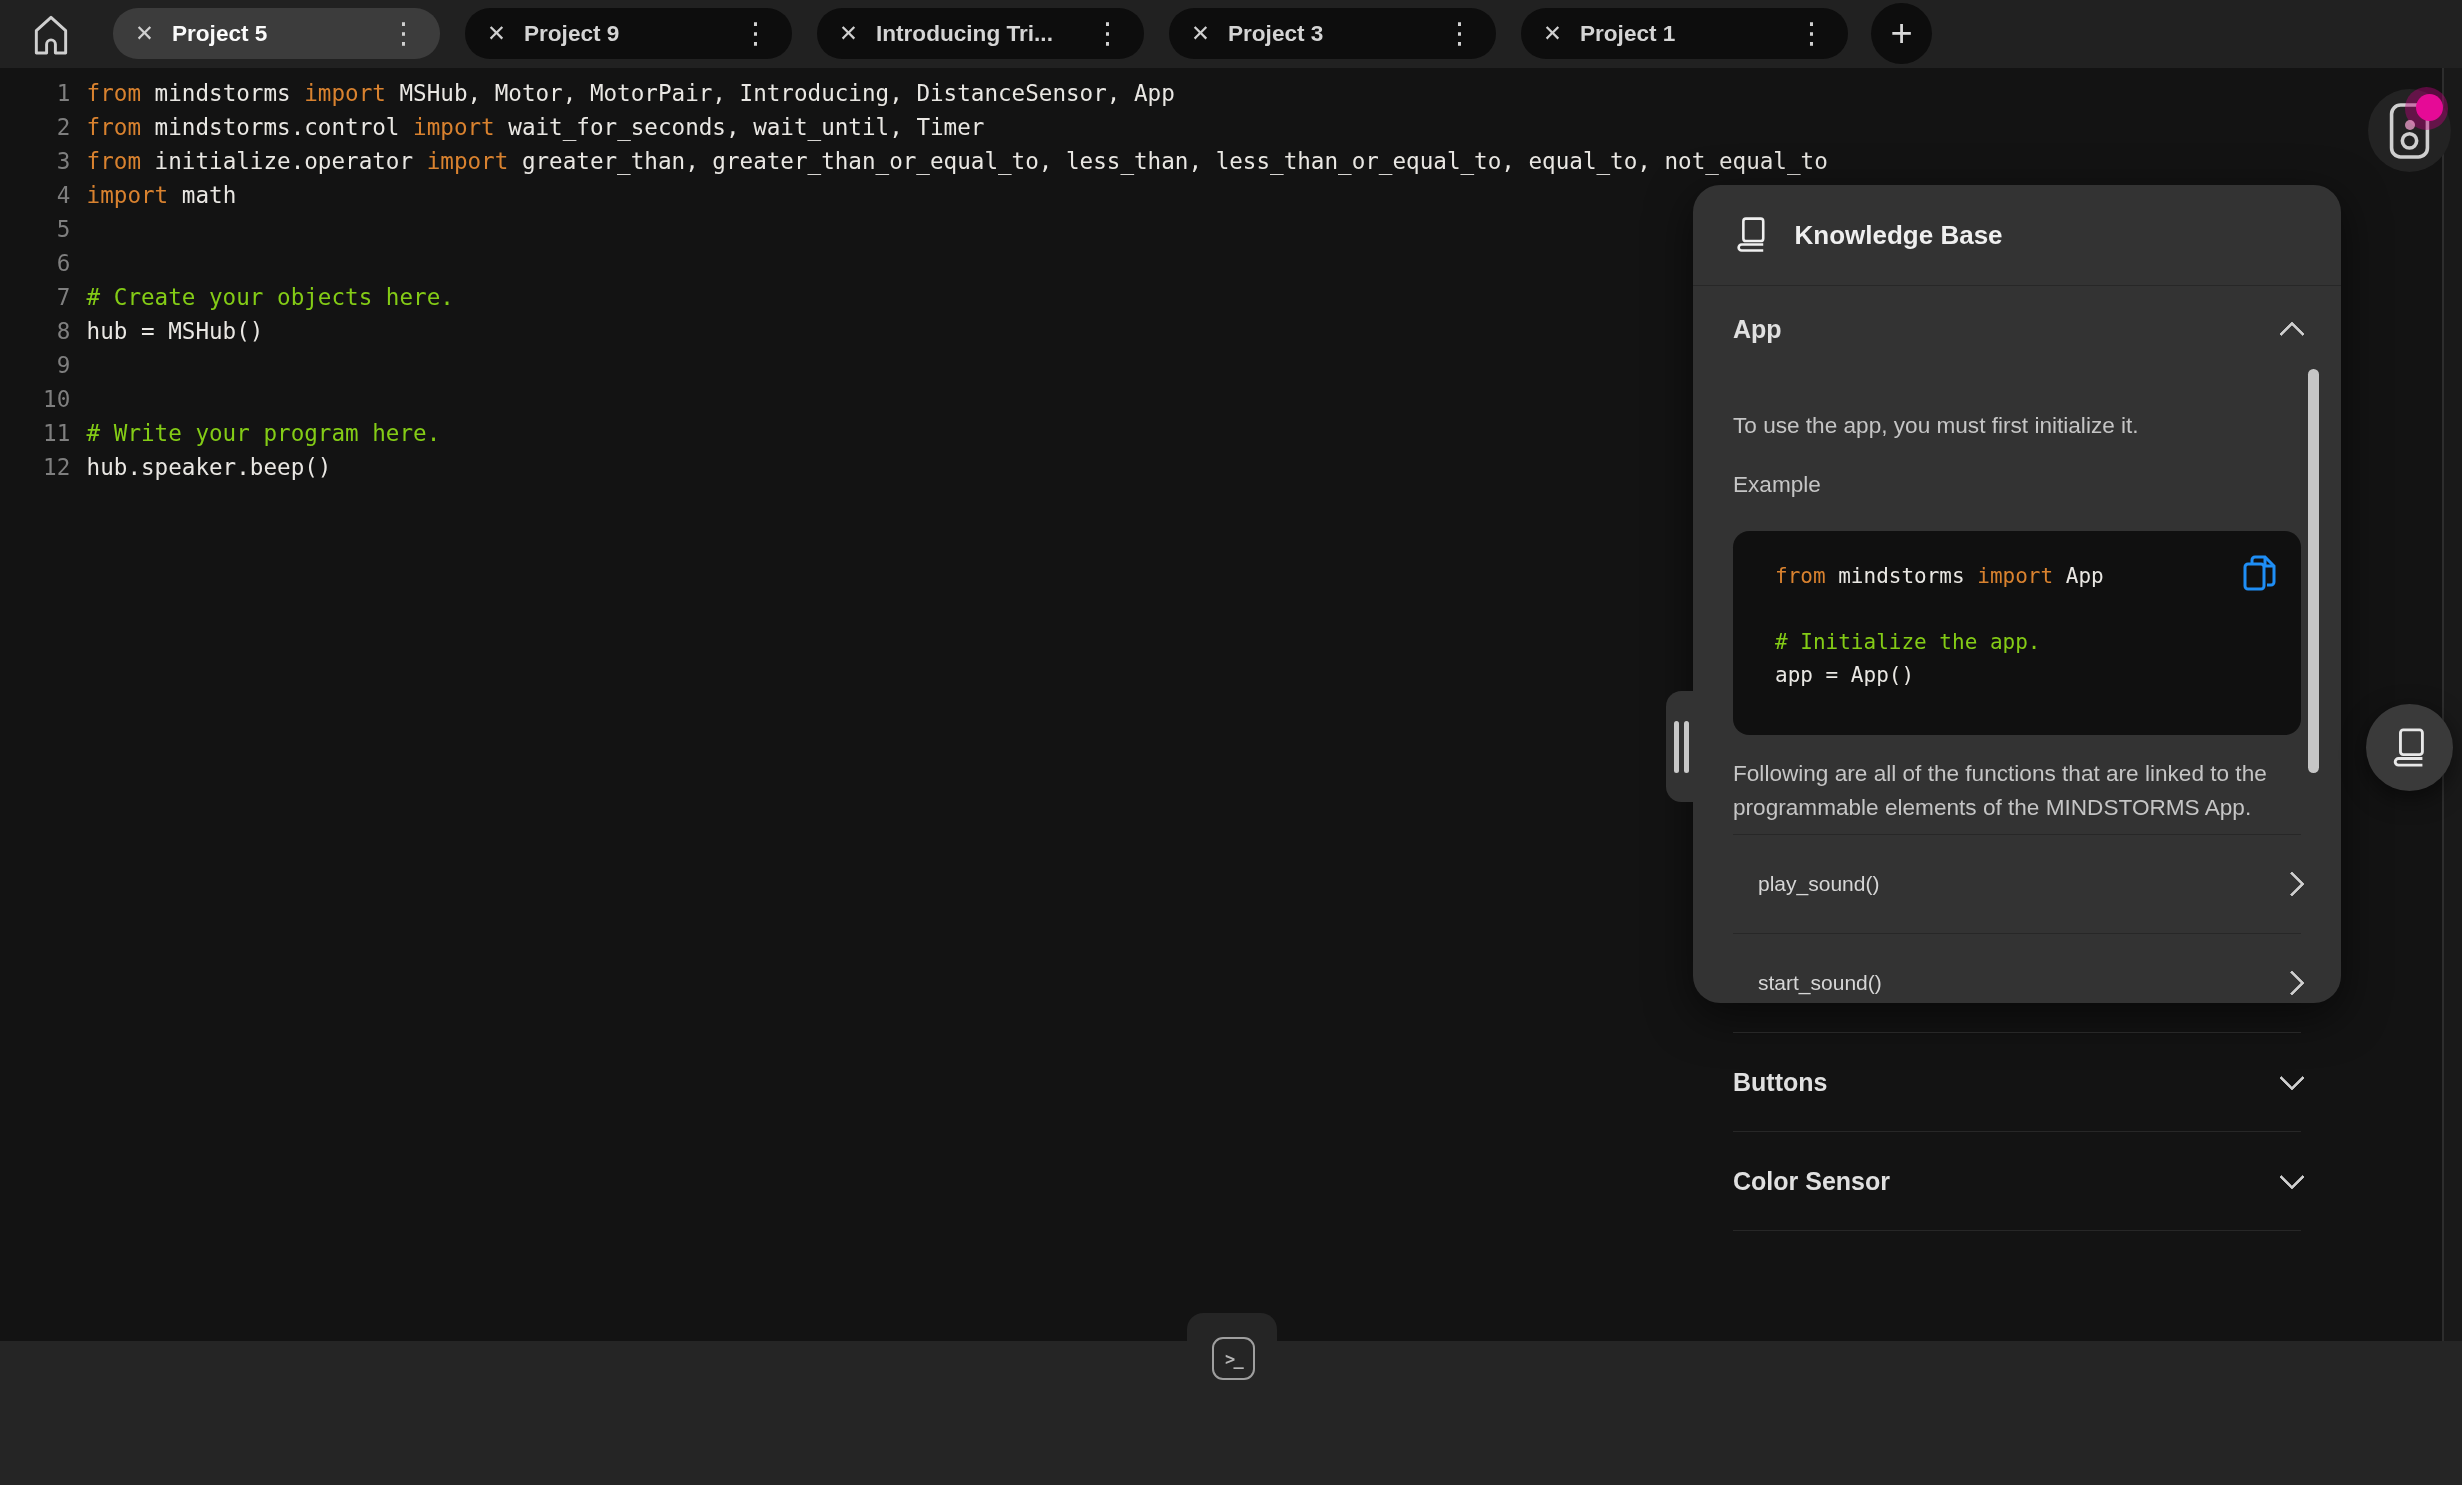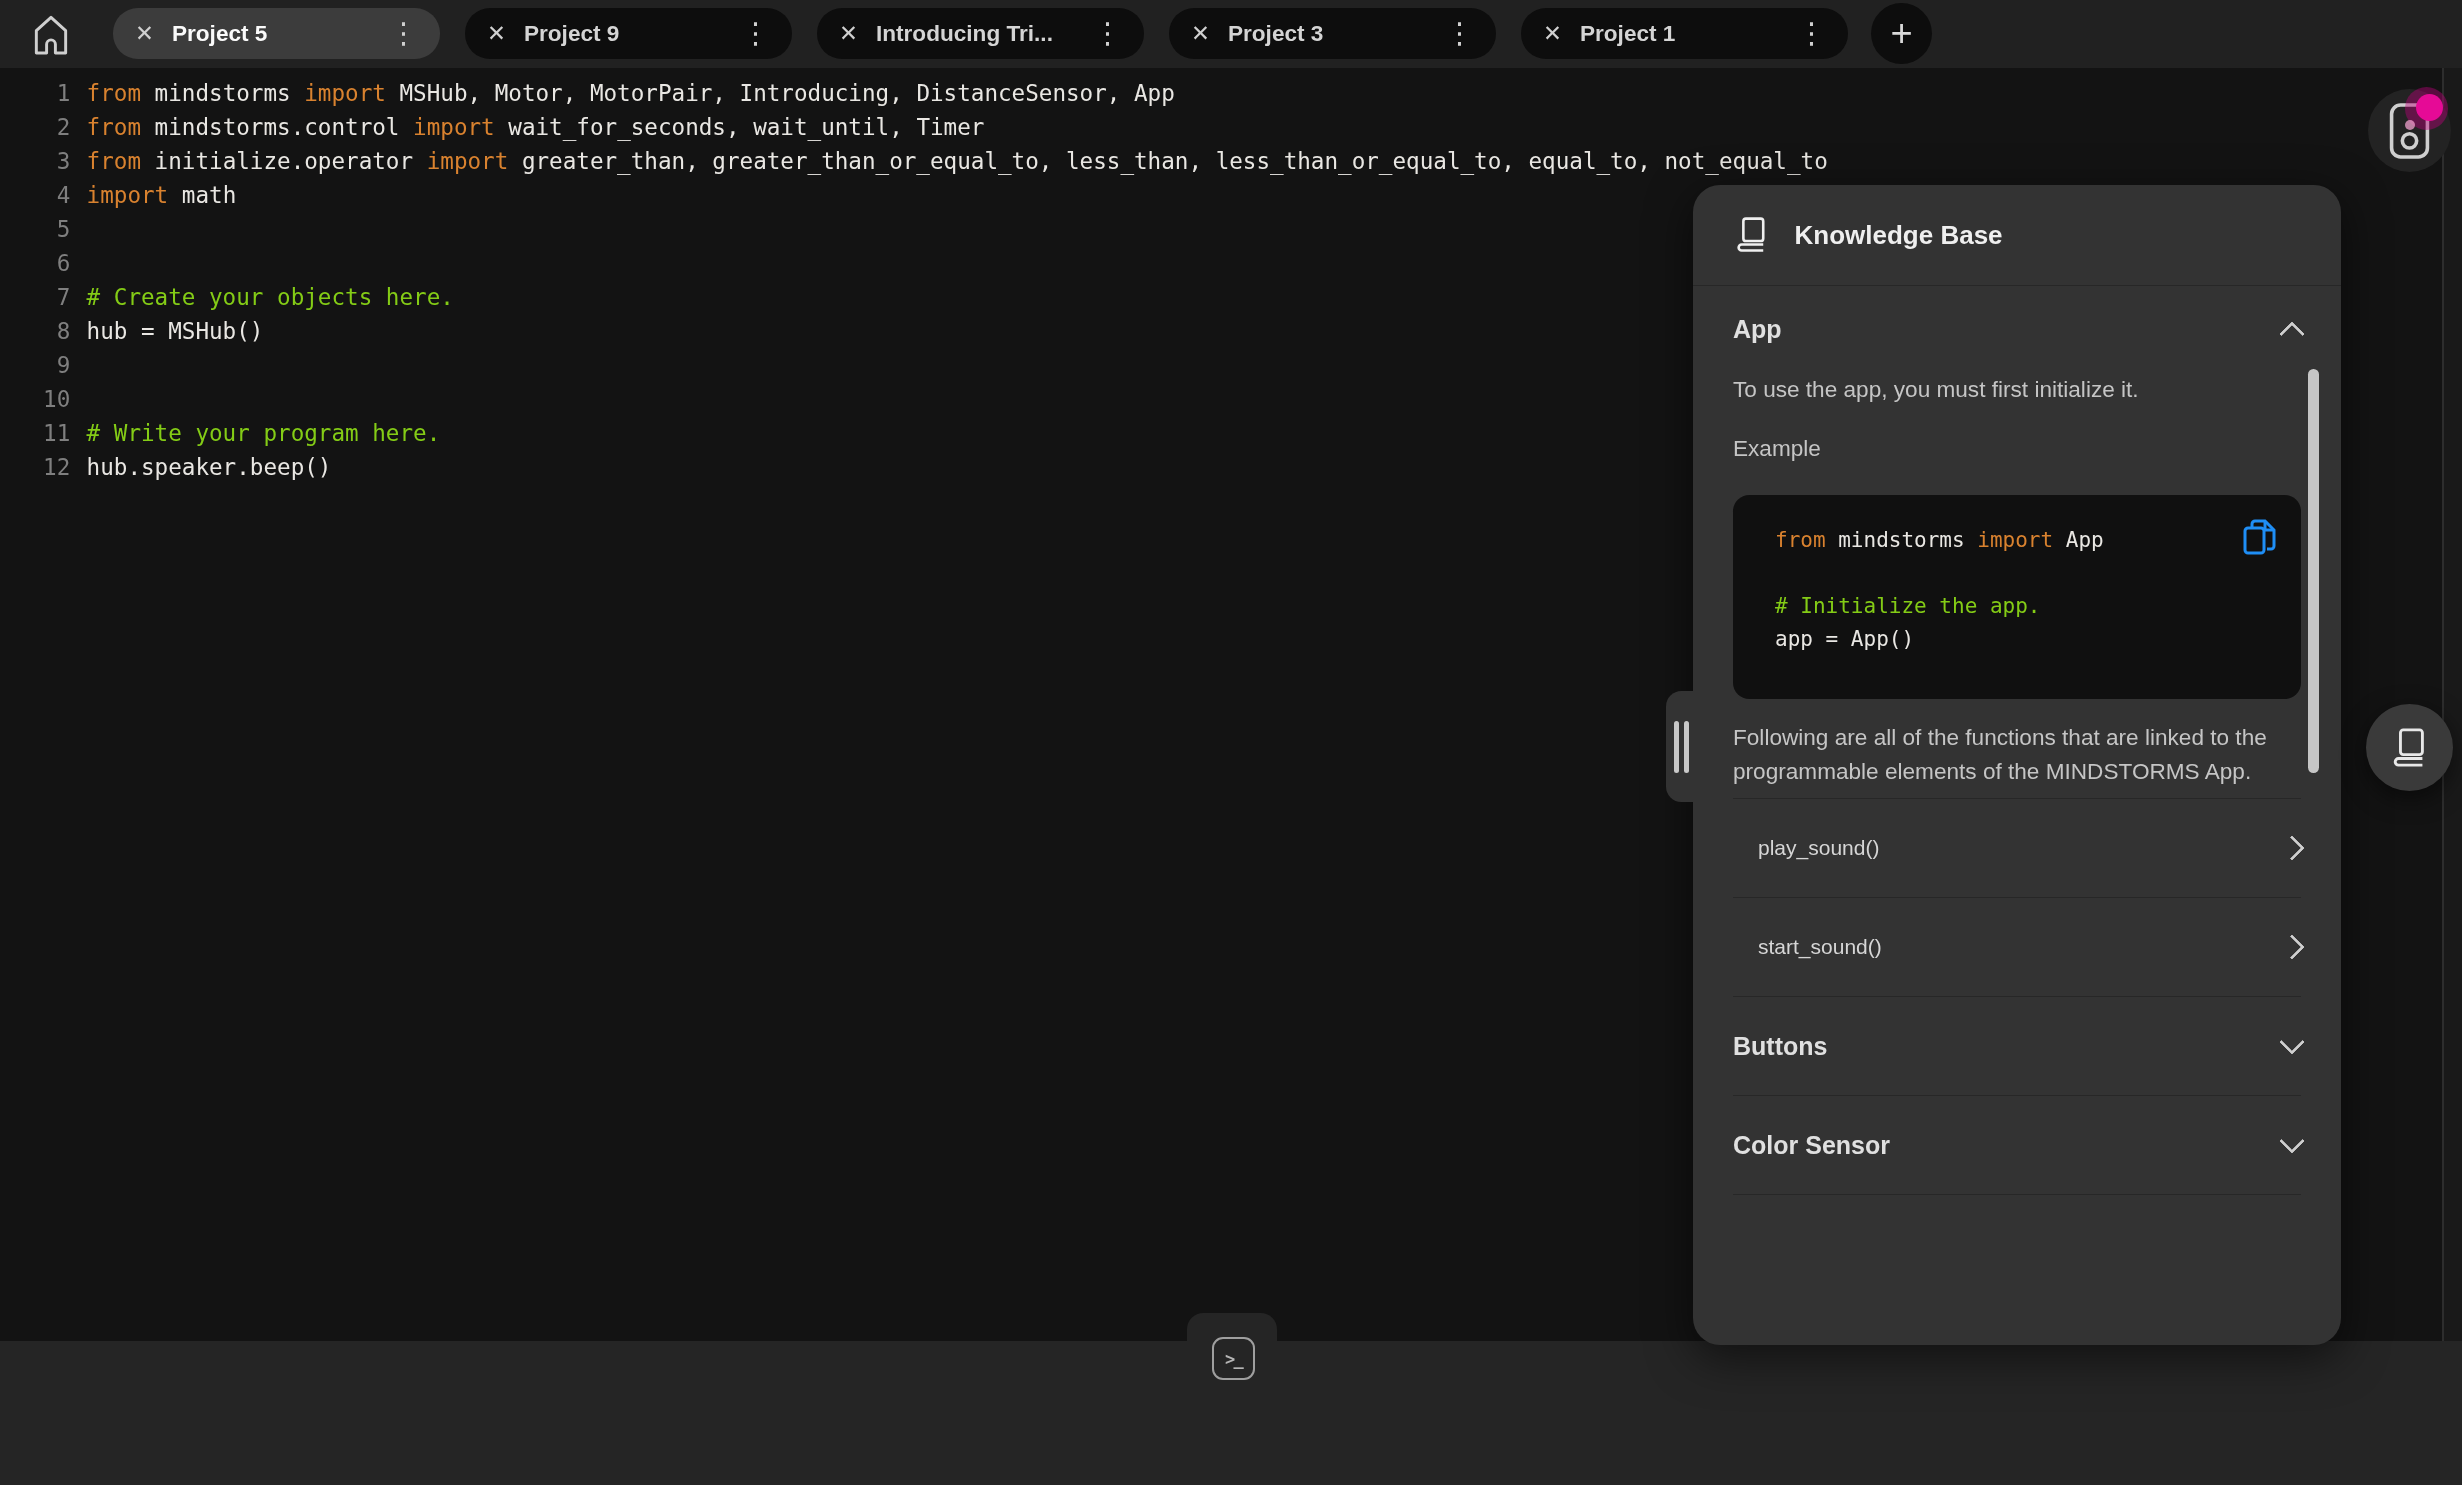--- a/index.html
+++ b/index.html
@@ -31,35 +31,35 @@
   
   .hub-fab{position:absolute;left:2368px;top:89px;width:83px;height:83px;border-radius:50%;background:#232323;
            display:flex;align-items:center;justify-content:center;z-index:6;}
   .notif-glow{position:absolute;left:37px;top:-1.8px;width:43px;height:43px;border-radius:50%;background:rgba(190,0,125,.42);}
   .notif-core{position:absolute;left:48px;top:5.4px;width:27px;height:27px;border-radius:50%;background:#e60a96;}
   .notif-spark{position:absolute;left:37px;top:31px;width:10px;height:10px;border-radius:50%;background:rgba(240,160,205,.75);}
   .book-fab{position:absolute;left:2366px;top:704px;width:87px;height:87px;border-radius:50%;background:#3a3a3a;
             box-shadow:0 7.2px 23.5px rgba(0,0,0,.5);display:flex;align-items:center;justify-content:center;z-index:6;}
 
   
-  .kb{position:absolute;left:1693px;top:185px;width:648px;height:1160px;background:#333333;border-radius:27px;
+  .kb{position:absolute;left:1693px;top:185px;width:648px;height:818px;background:#333333;border-radius:27px;
       box-shadow:0 12.7px 45px rgba(0,0,0,.55);z-index:5;}
   .kb-handle{position:absolute;left:-27px;top:506px;width:40px;height:111px;background:#333333;border-radius:15.4px 0 0 15.4px;}
   .kb-handle .bar{position:absolute;top:30px;width:4.5px;height:52px;background:#c9c9c9;border-radius:2.7px;}
   .kb-handle .bar.b1{left:8.1px}.kb-handle .bar.b2{left:18px}
   .kb-header{height:101px;display:flex;align-items:center;gap:23.5px;padding:0 40px;border-bottom:1.8px solid #272727;}
   .kb-title{font-size:26px;font-weight:700;color:#efefef;}
   .kb-body{padding:0 40px;}
   .kb-sec-header{height:87px;display:flex;align-items:center;justify-content:space-between;}
   .kb-sec-title{font-size:25px;font-weight:700;color:#e0e0e0;}
   .chev{width:18px;height:18px;border-right:3.2px solid #cfcfcf;border-bottom:3.2px solid #cfcfcf;border-radius:0.9px;flex:none;}
   .chev.up{transform:rotate(-135deg);margin-top:9px;}
   .chev.down{transform:rotate(45deg);margin-bottom:7.2px;}
   .chev.right{transform:rotate(-45deg);}
-  .kb-para{font-size:22.6px;line-height:34px;color:#c5c5c5;}
+  .kb-para{font-size:22.6px;line-height:34px;color:#c5c5c5;margin-top:36px;}
   .kb-example-label{margin-top:25px;}
   .kb-code{margin-top:29px;height:204px;background:#101010;border-radius:16.3px;position:relative;padding:29px 0 0 42px;}
   .kb-code .code-line{font-size:21px;height:33px;line-height:33px;}
   .copy-btn{position:absolute;right:23.5px;top:22px;width:36px;height:40px;}
   .kb-intro{margin-top:22px;width:569px;}
   .kb-list{margin-top:9px;}
   .kb-row{height:99px;display:flex;align-items:center;justify-content:space-between;border-top:1.8px solid #272727;}
   .kb-row.fn{padding-left:25px;}
   .fn-label{font-size:21px;color:#d6d6d6;}
   .kb-end-divider{border-top:1.8px solid #272727;}

